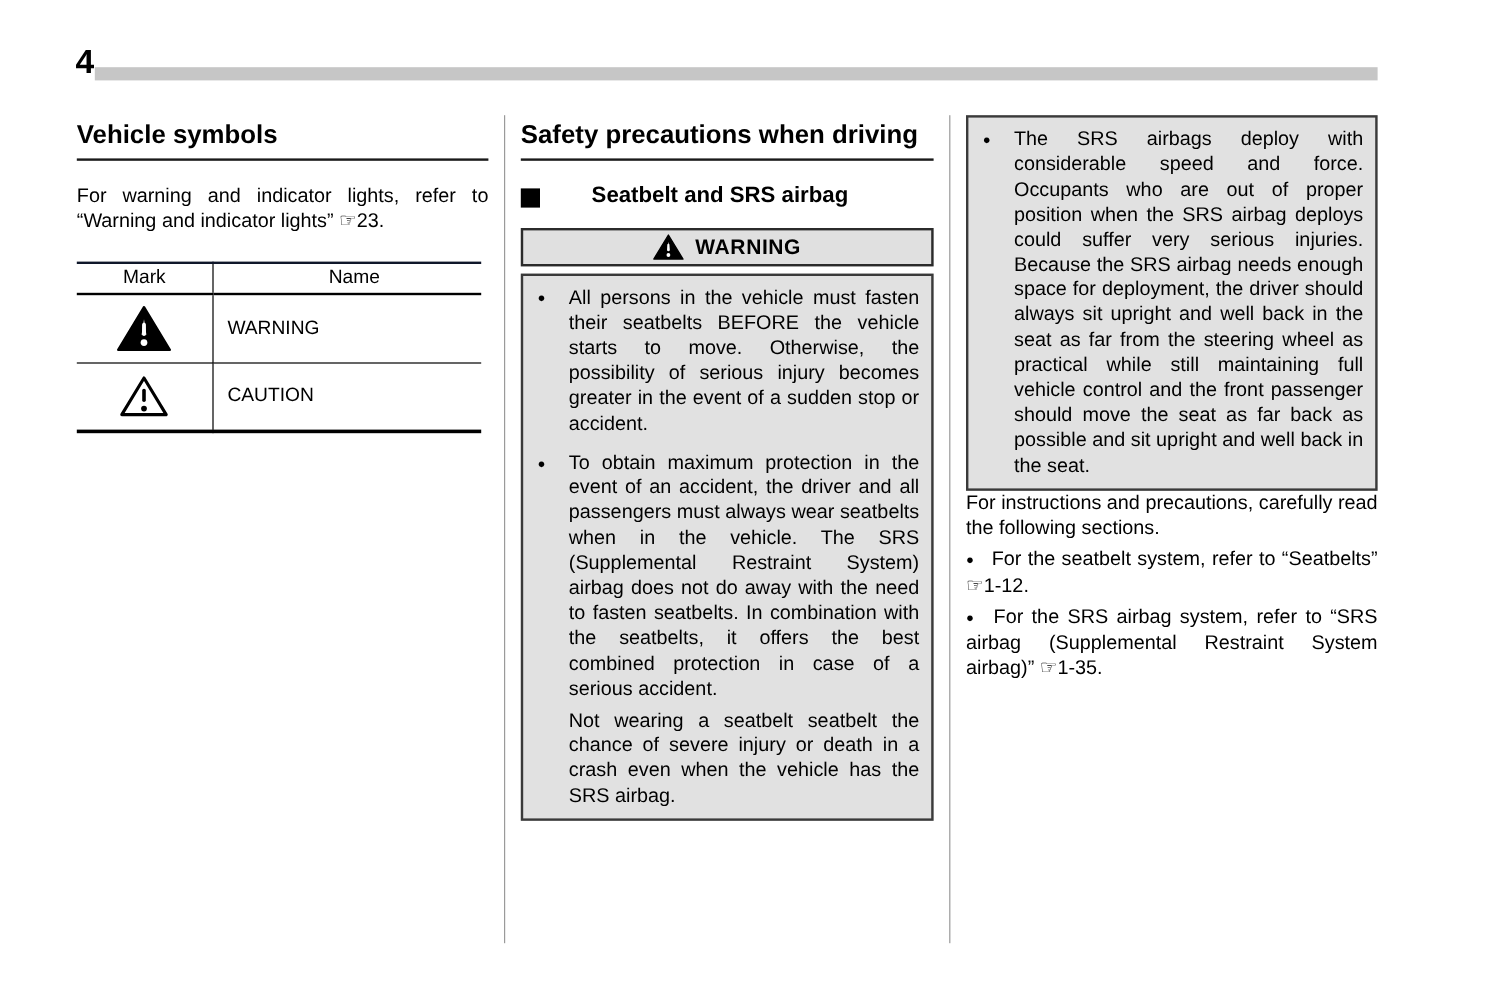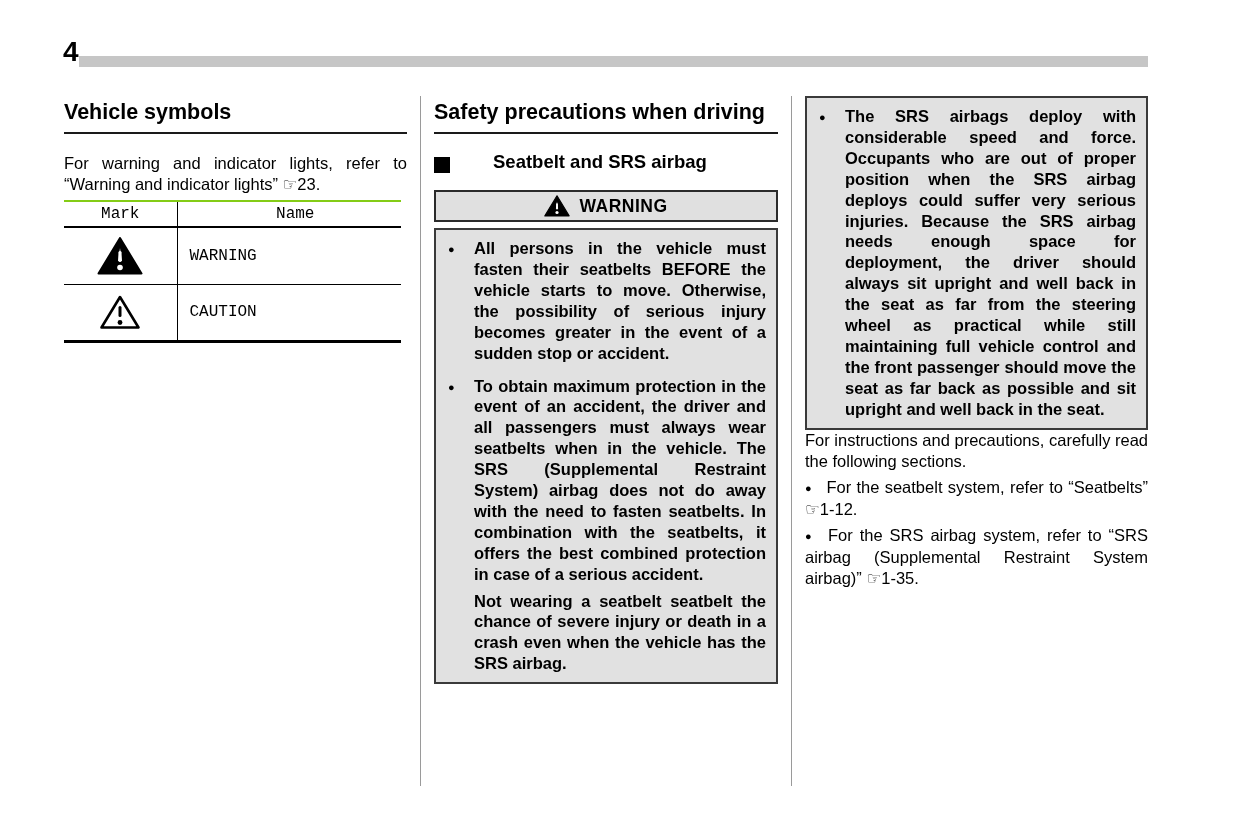--- a/index.html
+++ b/index.html
@@ -54,25 +54,24 @@
   
   p.body-text {
     margin: 0; font-size: 16.5px; line-height: 21px;
     text-align: justify;
   }
   .col-left p.body-text:first-of-type { margin-top: 19px; }
   .col-left p.body-text + p.body-text { margin-top: 3px; font-style: italic; }
 
   
   table.symbols {
-    width: 337px; margin-top: 5px;
+    width: 337px; margin-top: 23px;
     border-collapse: collapse;
-    border-top: 2px solid #84cc16;
+    border-top: 2px solid #0f172a;
     border-bottom: 3px solid #000;
-    font-family: Liberation Mono, monospace;
   }
   table.symbols th {
     font-weight: normal; font-size: 16px; text-align: center;
     height: 26px; border-bottom: 2px solid #000; padding: 0;
   }
   table.symbols td { padding: 0; }
   table.symbols .col-mark { width: 113px; border-right: 1px solid #000; text-align: center; }
   table.symbols .col-name { text-align: left; padding-left: 12px; font-size: 16px; }
   table.symbols tr.row-1 td { border-bottom: 1px solid #000; }
   table.symbols tr.row-1 td, table.symbols tr.row-2 td { height: 57px; vertical-align: middle; }
@@ -93,21 +92,21 @@
     background: #e1e1e1; border: 2px solid #3a3a3a;
     padding: 8px 10px 8px 12px;
   }
   .col-mid .gray-box { margin-top: 6px; }
   .w-item { display: flex; }
   .w-item + .w-item { margin-top: 12px; }
   .w-bullet {
     flex: 0 0 26px; font-size: 11px; line-height: 21px; padding-top: 1px;
   }
   .w-text, .w-cont {
-    margin: 0; font-size: 16.5px; font-weight: bold; line-height: 20.9px;
+    margin: 0; font-size: 16.5px; font-weight: normal; line-height: 20.9px;
     text-align: justify; flex: 1 1 auto;
   }
   .w-cont { margin-top: 6px; }
 
   
   .outro { margin-top: 14px; }
   p.ref-item {
     margin: 5px 0 0 0; font-size: 16.5px; line-height: 21px; text-align: justify;
   }
   p.ref-item .inline-bullet { font-size: 11px; padding-right: 14px; vertical-align: 1px; }

